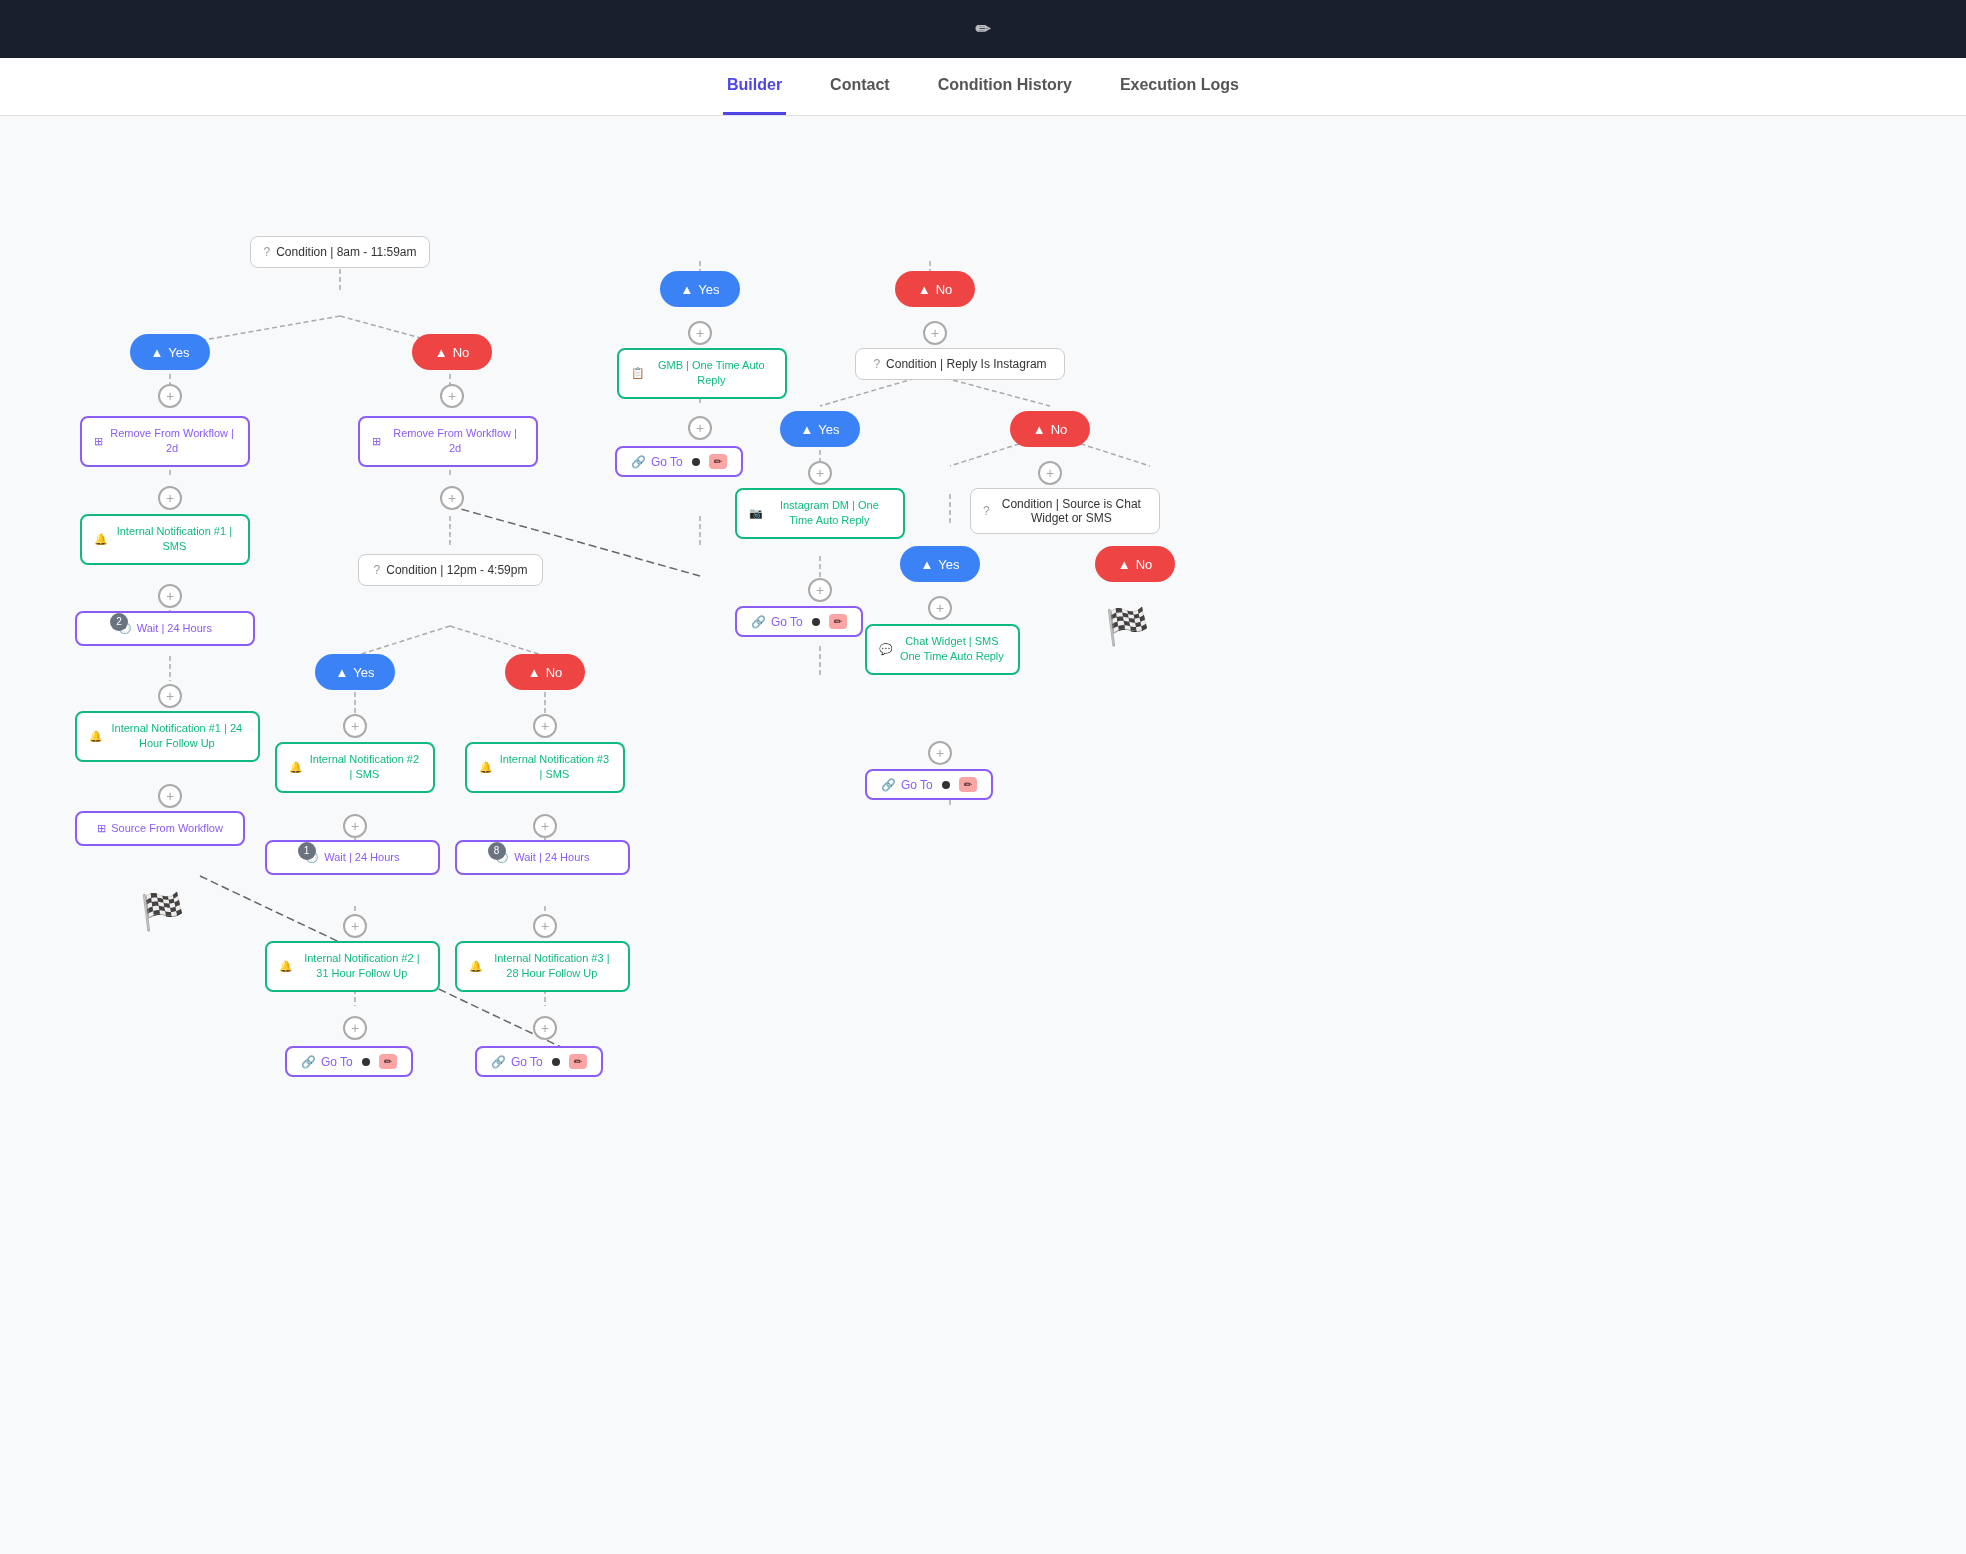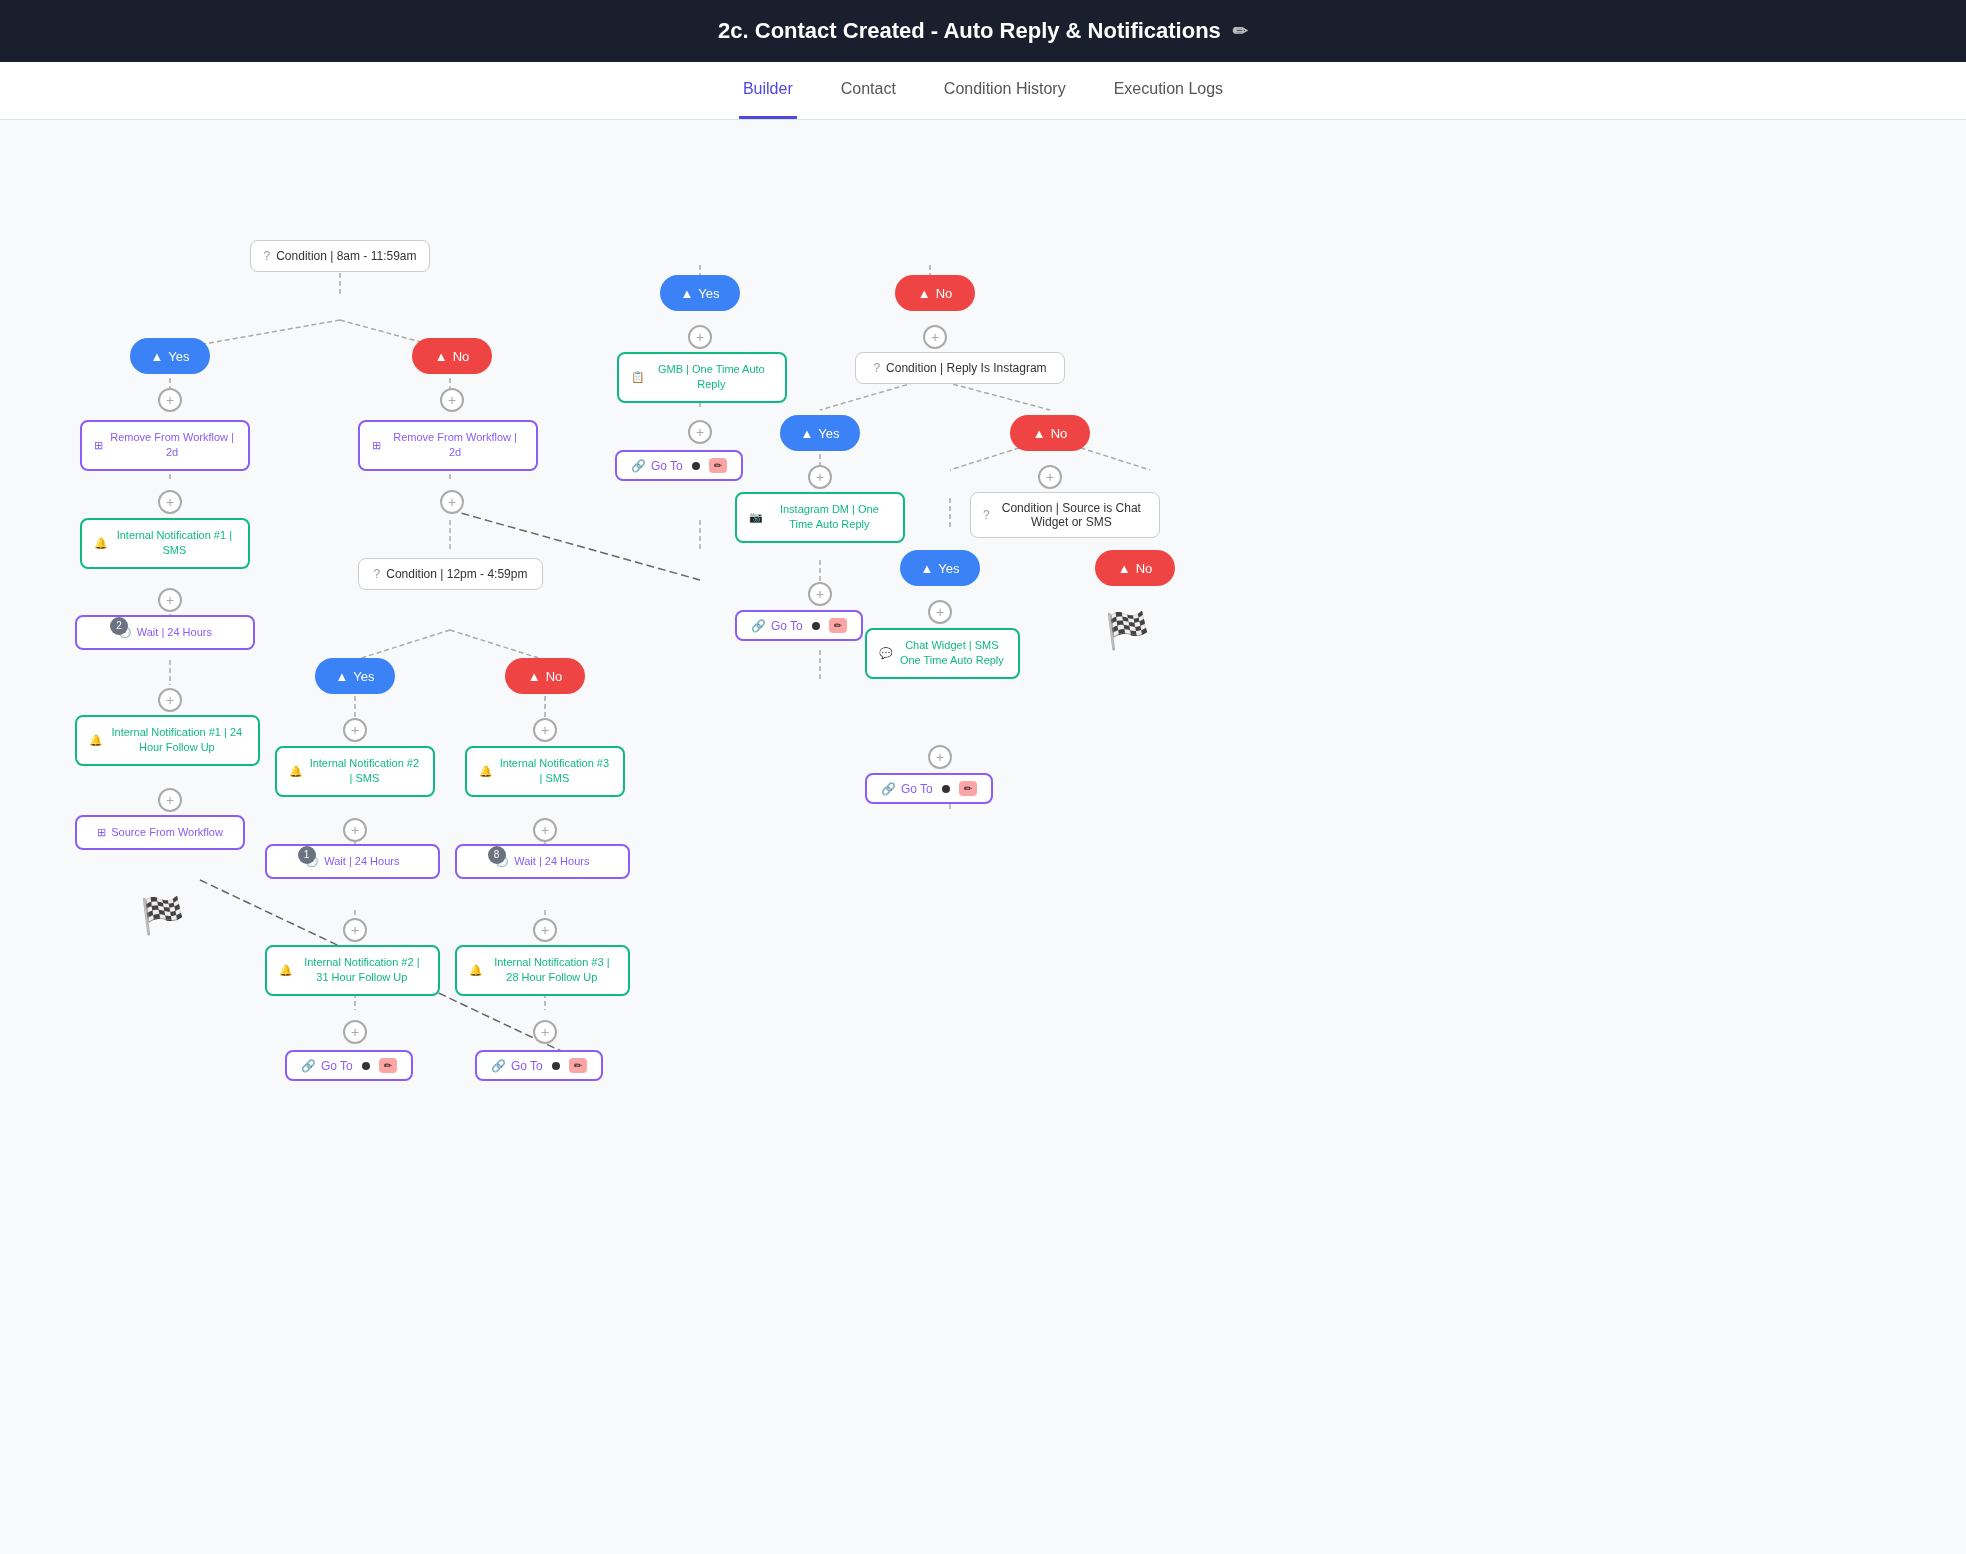--- a/index.html
+++ b/index.html
@@ -26,21 +26,21 @@
       padding: 0 60px;
       border-bottom: 1px solid #e0e0e0;
       justify-content: center;
     }
     .nav-tab {
       padding: 18px 4px;
       font-size: 16px;
       color: #555;
       cursor: pointer;
       border-bottom: 3px solid transparent;
-      font-weight: 400;
+      font-weight: 700;
     }
     .nav-tab.active {
       color: #4f46e5;
       border-bottom-color: #4f46e5;
     }
 
     .canvas {
       width: 100%;
       height: calc(100vh - 110px);
       overflow: auto;
@@ -192,21 +192,20 @@
       height: 8px;
       background: #333;
       border-radius: 50%;
       position: absolute;
     }
   </style>
 </head>
 <body>
 
 <div class="app-header">
-  <span>2c. Contact Created - Auto Reply &amp; Notifications</span>
   <span class="edit-icon">✏</span>
 </div>
 
 <div class="nav-tabs">
   <div class="nav-tab active">Builder</div>
   <div class="nav-tab">Contact</div>
   <div class="nav-tab">Condition History</div>
   <div class="nav-tab">Execution Logs</div>
 </div>
 

